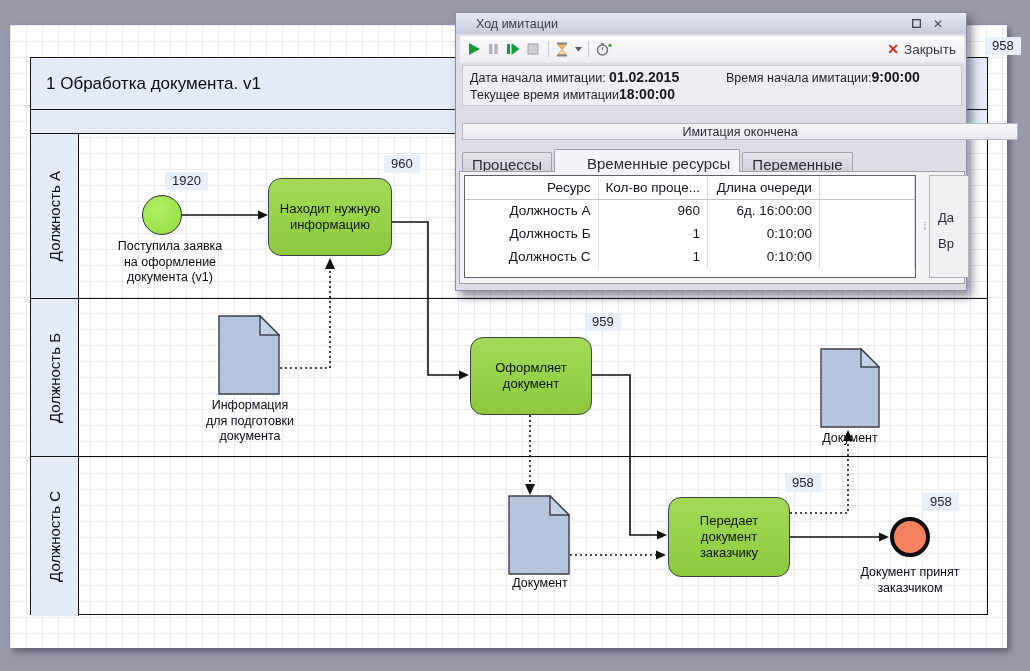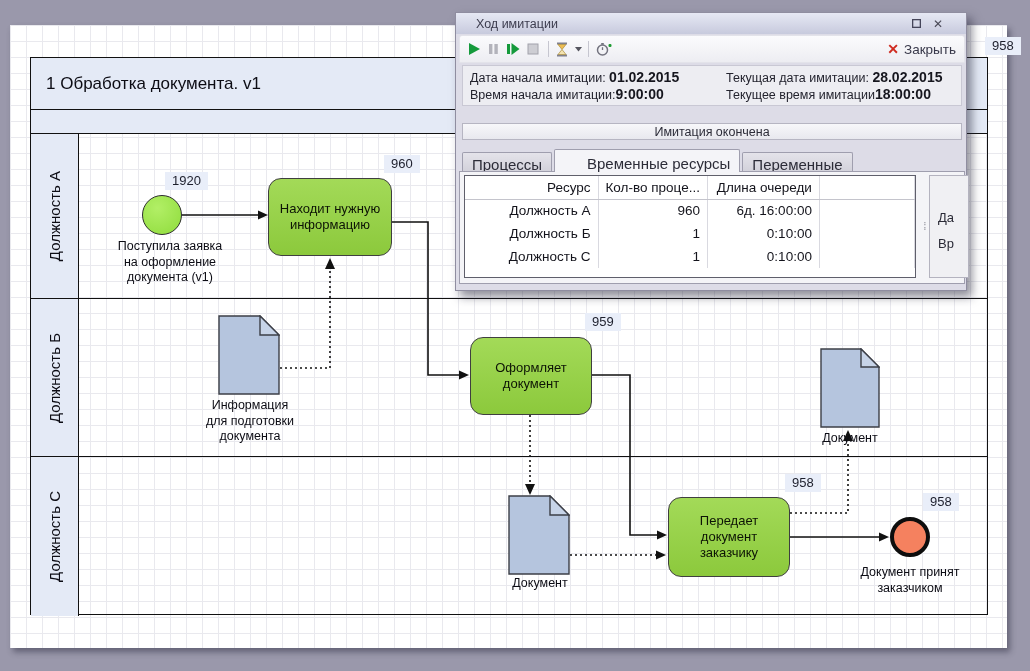--- a/index.html
+++ b/index.html
@@ -62,21 +62,21 @@
   .tb-ic { height:16px; display:flex; align-items:center; margin-right:7px; }
   .tb-sep { width:1px; height:16px; background:#c6c6d0; margin:0 7px 0 2px; }
   .tb-close { margin-left:auto; display:flex; align-items:center; font-size:13.5px; color:#38384a; }
   .tb-close .x { color:#cf2b20; font-weight:bold; font-size:14px; margin-right:5px; }
 
   .dlg-info { position:absolute; left:6px; top:52px; width:500px; height:41px;
     background:#ededf2; border:1px solid #c9c8d4; font-size:12.5px; color:#23232e;
     display:grid; grid-template-columns:256px 1fr; grid-template-rows:1fr 1fr; align-items:center; padding:2px 0 2px 7px; }
   .dlg-info b { font-size:14px; color:#16161e; }
 
-  .dlg-status { position:absolute; left:6px; top:110px; width:500px; height:17px;
+  .dlg-status { position:absolute; left:6px; top:110px; width:556px; height:17px;
     background:linear-gradient(#f7f7fa,#e8e8ee); border:1px solid #b6b5c2;
     display:flex; align-items:center; justify-content:center; font-size:12.5px; color:#2c2c38; }
 
   .dlg-tabs { position:absolute; left:6px; top:136px; height:23px; display:flex; align-items:flex-end; }
   .tab { border:1px solid #9f9eae; border-bottom:none; padding:3px 9px 3px; font-size:15px; color:#2c2c38;
     background:linear-gradient(#e4e3ea,#d2d1da); margin-right:2px; border-radius:2px 2px 0 0; height:20px; }
   .tab.active { background:#f4f4f8; height:23px; padding-top:5px; position:relative; z-index:2;padding-left:32px; }
 
   .dlg-content { position:absolute; left:3px; top:158px; width:506px; height:113px;
     background:#f4f4f7; border:1px solid #9f9eae; }
@@ -256,21 +256,20 @@
         </svg>
     </span>
     <span class="tb-close">
       <span class="x">✕</span>
       <span>Закрыть</span>
     </span>
   </div>
 
   <div class="dlg-info">
     <div><span>Дата начала имитации:</span> <b>01.02.2015</b></div>
-    <div><span>Текущая дата имитации:</span> <b>28.02.2015</b></div>
     <div><span>Время начала имитации:</span><b>9:00:00</b></div>
     <div><span>Текущее время имитации</span><b>18:00:00</b></div>
   </div>
 
   <div class="dlg-status">Имитация окончена</div>
 
   <div class="dlg-tabs">
     <div class="tab">Процессы</div>
     <div class="tab active">Временные ресурсы</div>
     <div class="tab">Переменные</div>

